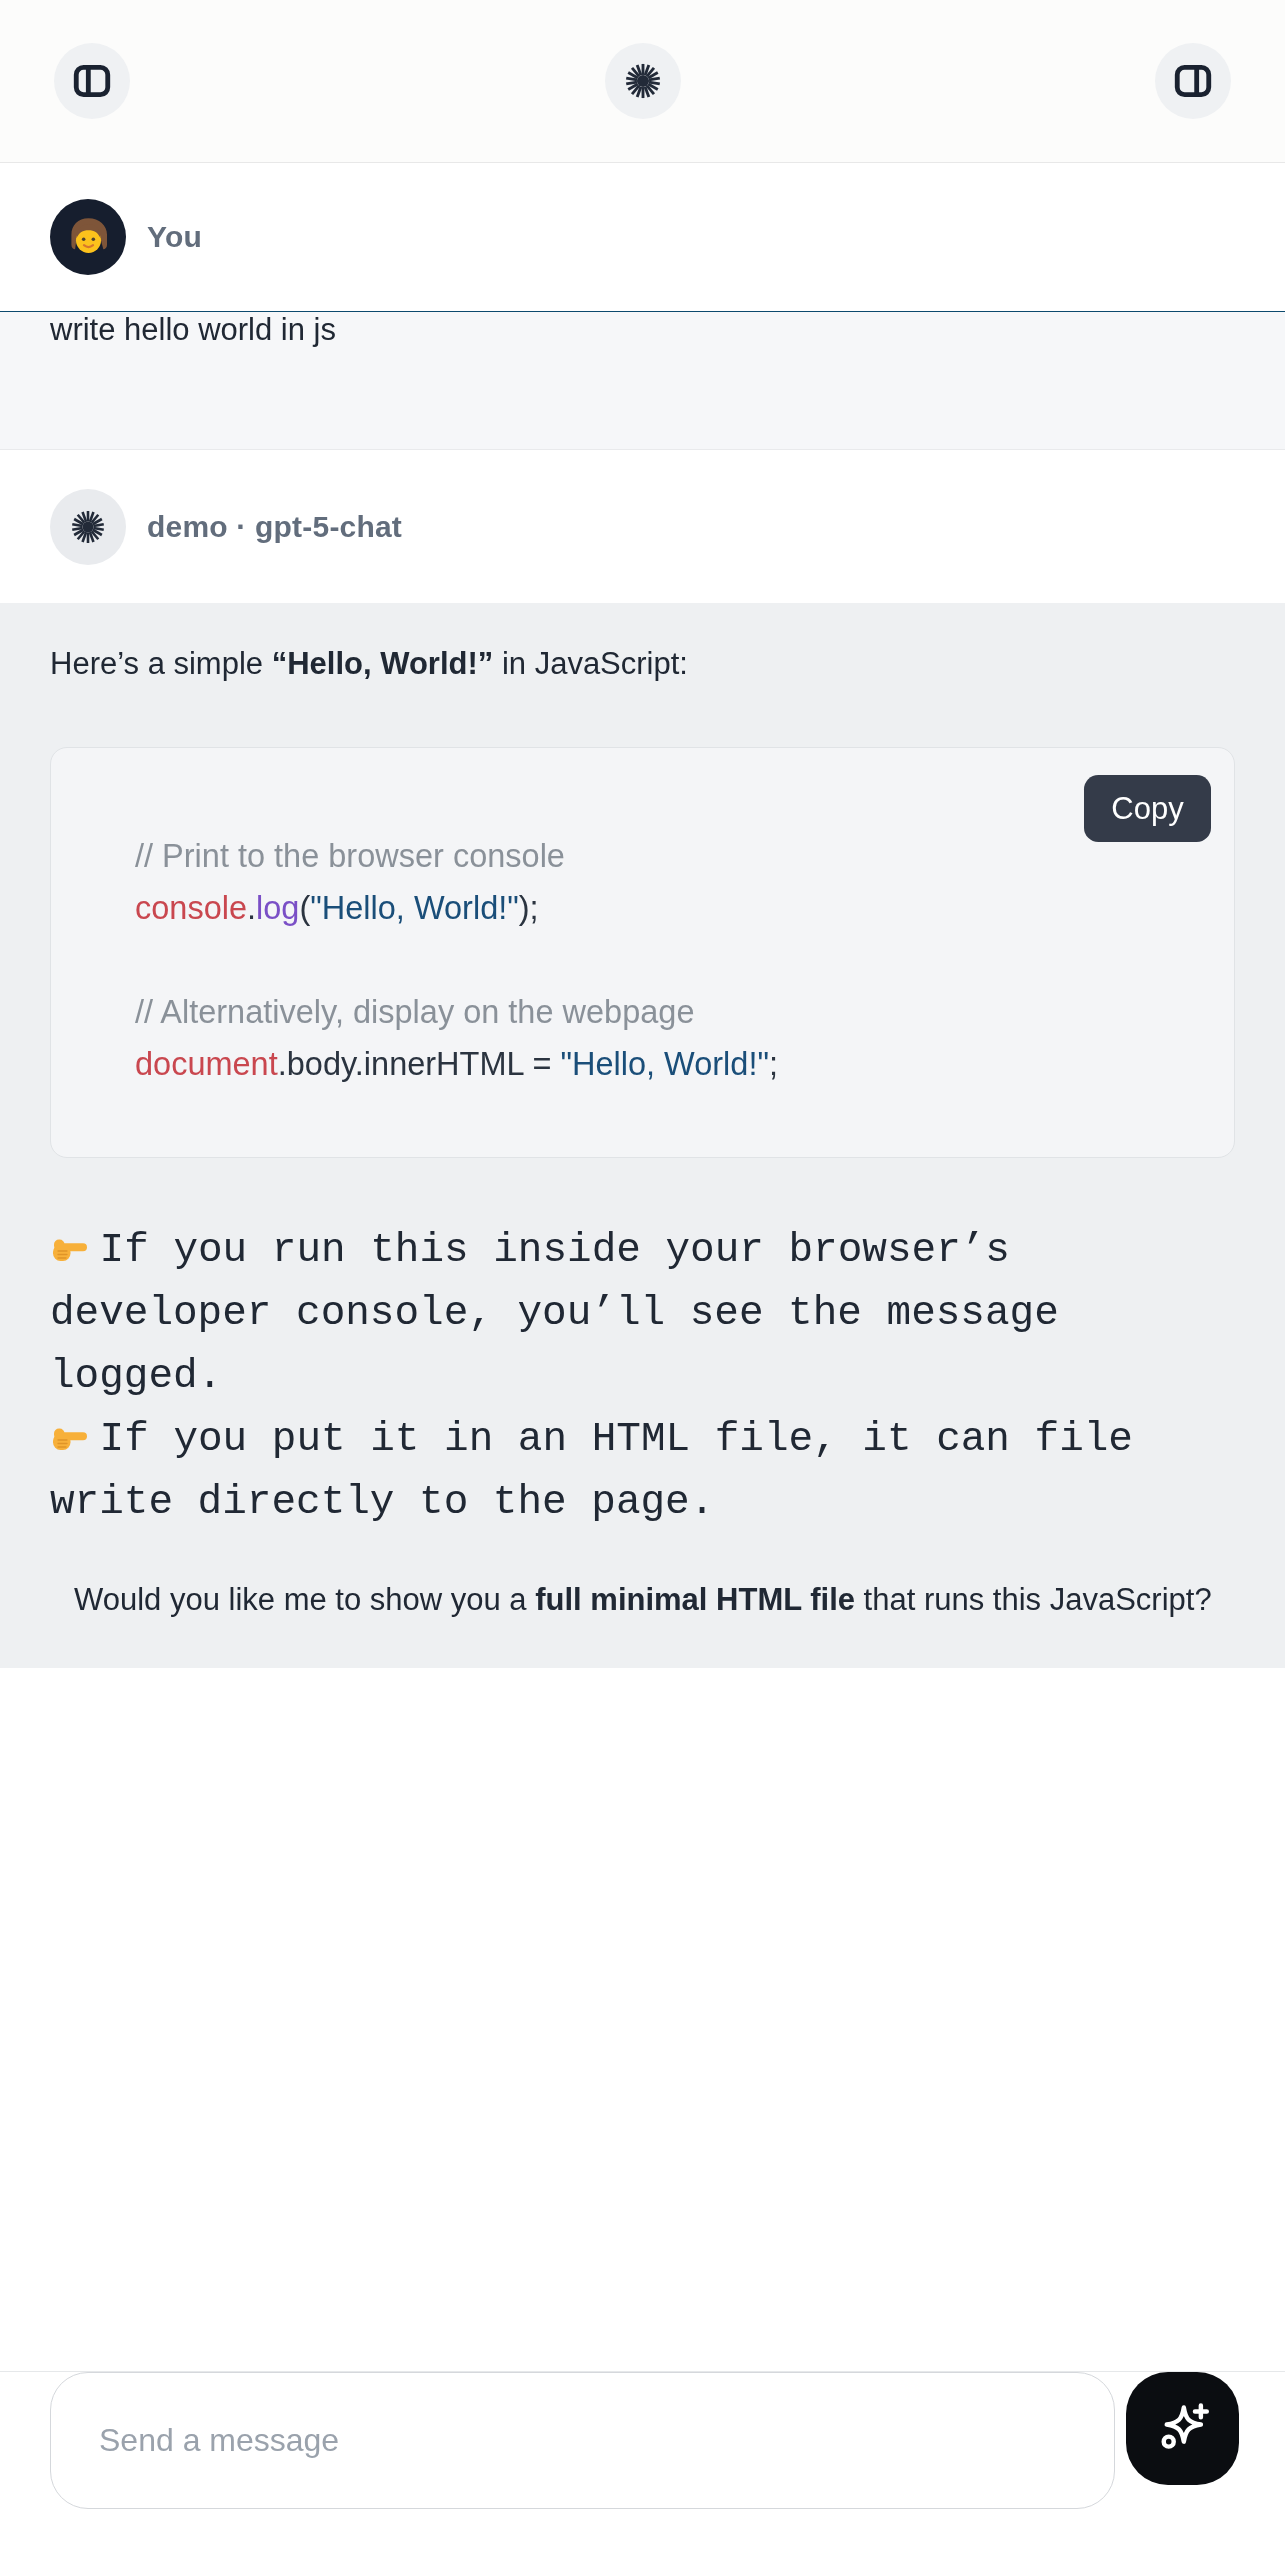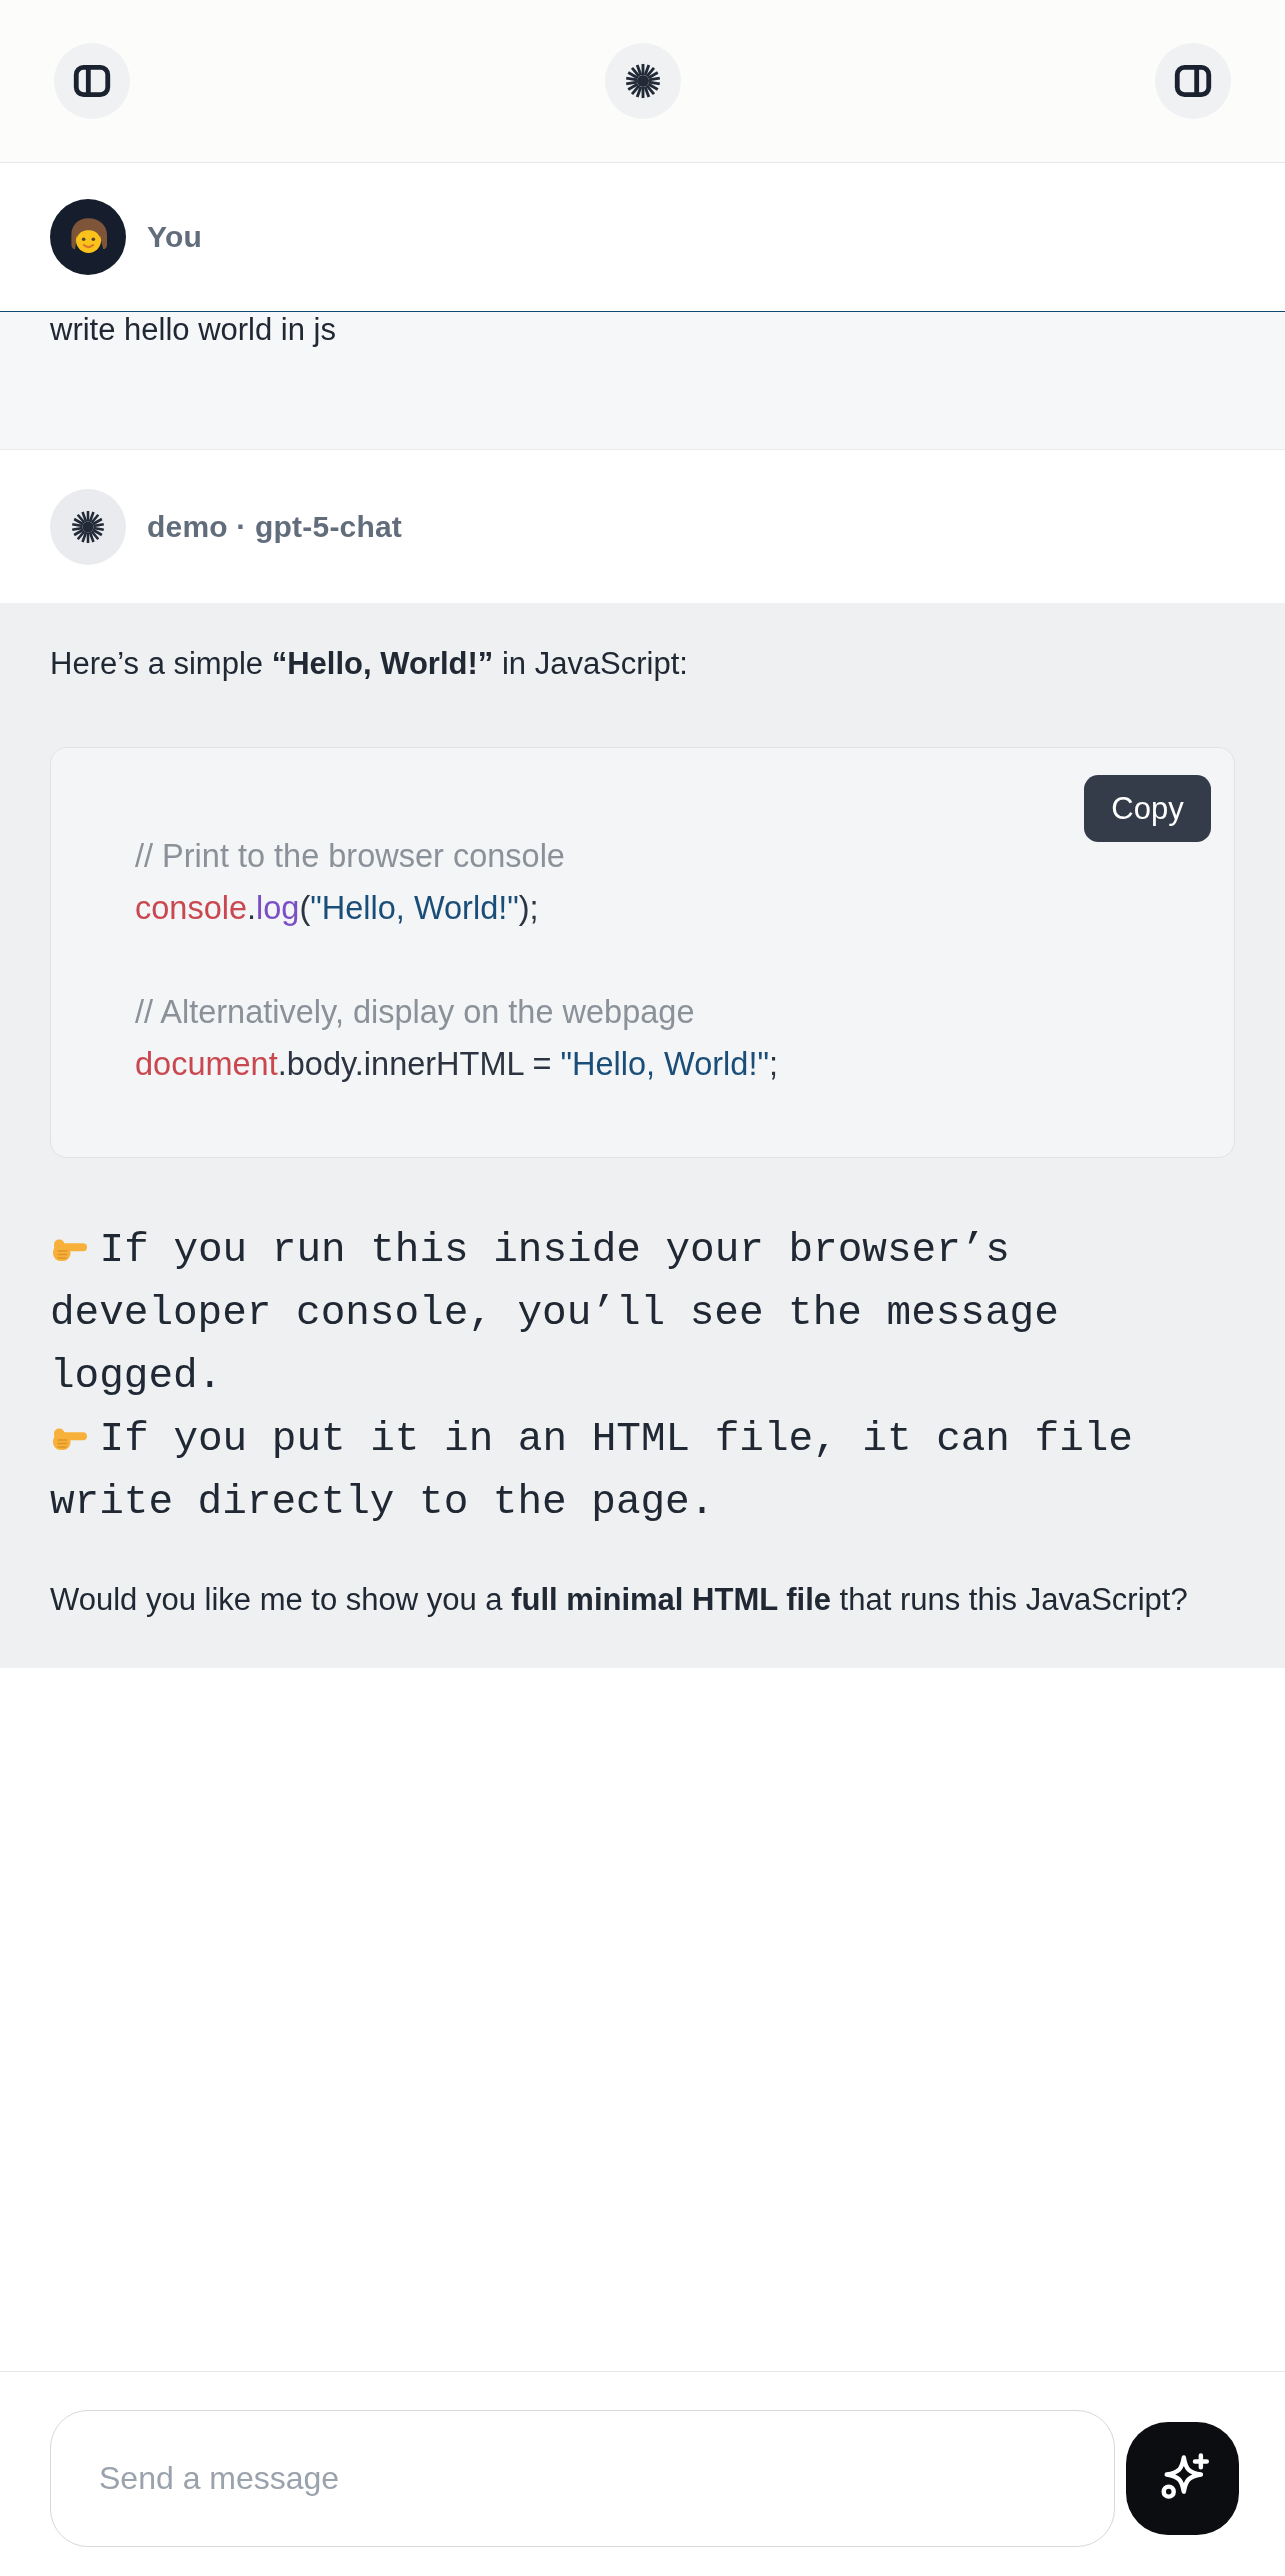--- a/index.html
+++ b/index.html
@@ -60,28 +60,28 @@
   .s{color:#1a4e79;}      
   .copy-btn{
     position:absolute;top:27px;right:23px;height:67px;min-width:127px;
     background:#343b49;color:#ffffff;border:none;border-radius:14.3px;
     font-family:inherit;font-size:31px;padding:0 22px;cursor:pointer;
   }
 
   .tips{margin-top:61px;}
   .tip{font-size:41px;line-height:63px;color:#202834;font-family:Liberation Mono, monospace;}
   .hand{vertical-align:-7.6px;margin-right:9.6px;}
-  .outro{margin-top:34px;}
+  .outro{margin-top:34px;margin-left:24px;}
 
   
   .filler{flex:1;background:#ffffff;}
   footer{
     flex:none;height:205px;background:#ffffff;border-top:1px solid #e6e8ea;
-    display:flex;align-items:center;gap:11px;
-    padding:8px 46px 0 50px;box-sizing:border-box;
+    display:flex;gap:11px;
+    padding:0 46px 0 50px;box-sizing:border-box;
   }
   .composer{
     flex:1;height:137px;box-sizing:border-box;background:#ffffff;
     border:1.9px solid #d5d8dc;border-radius:38px;outline:none;
     font-family:inherit;font-size:32px;color:#202834;padding:0 48px;
   }
   .composer::placeholder{color:#9aa2ac;}
   .send-btn{
     width:113px;height:113px;border-radius:42px;background:#0b0d11;border:none;
     display:flex;align-items:center;justify-content:center;cursor:pointer;flex:none;

